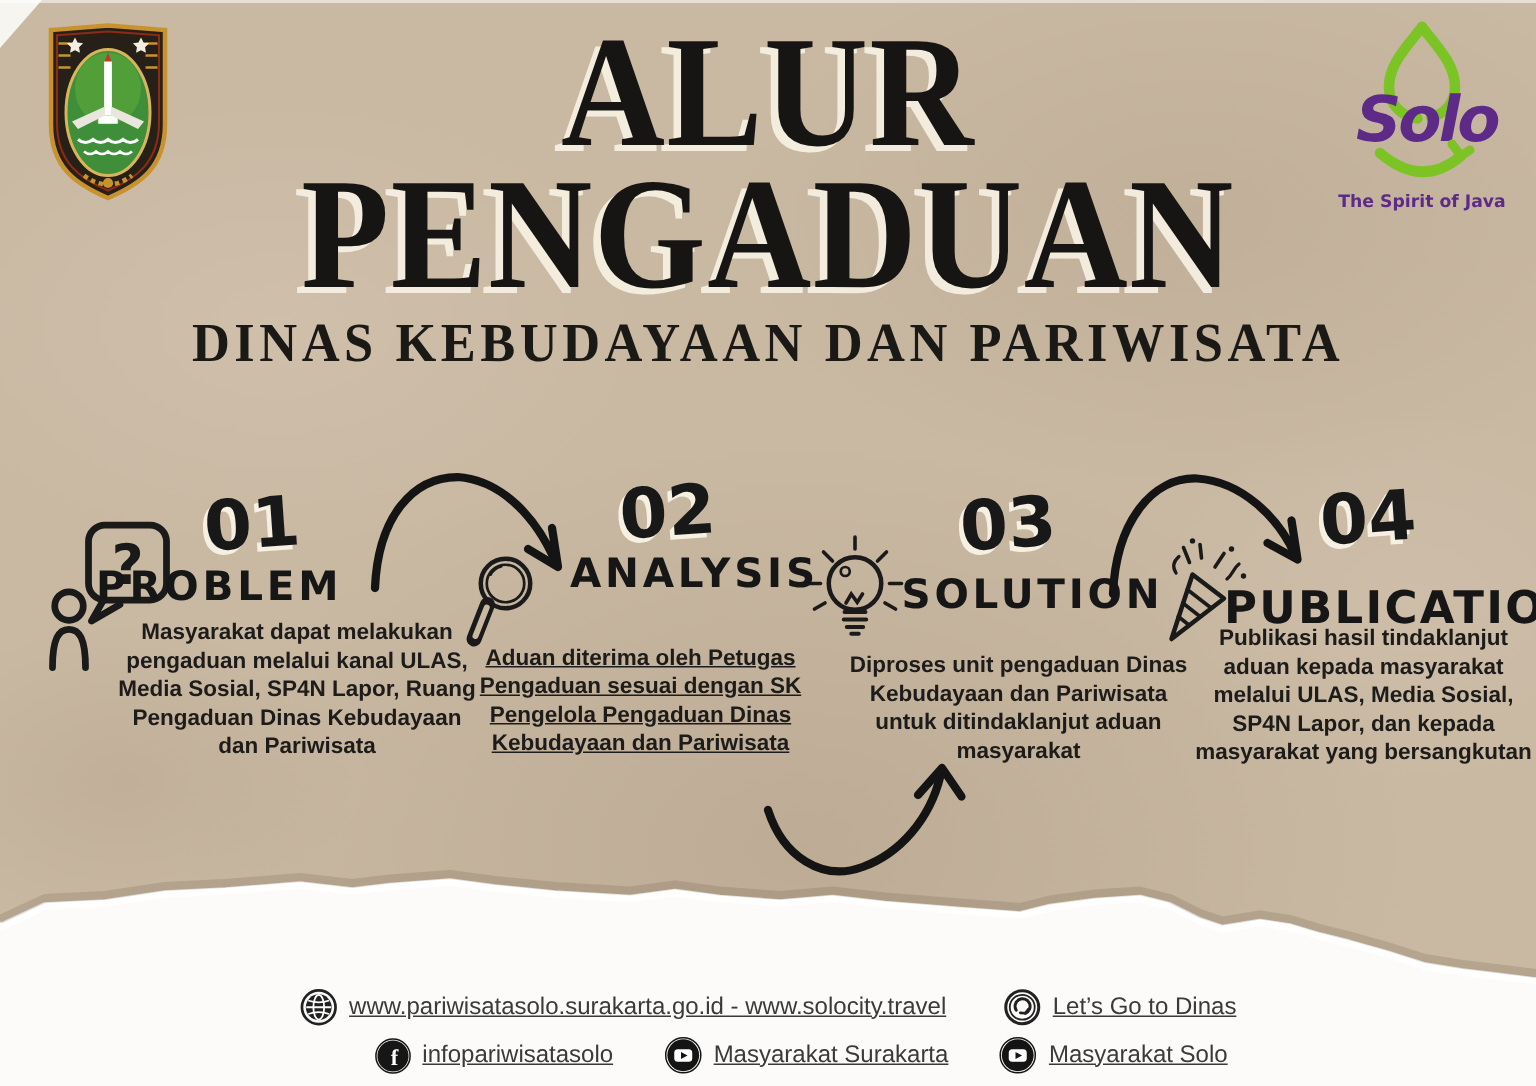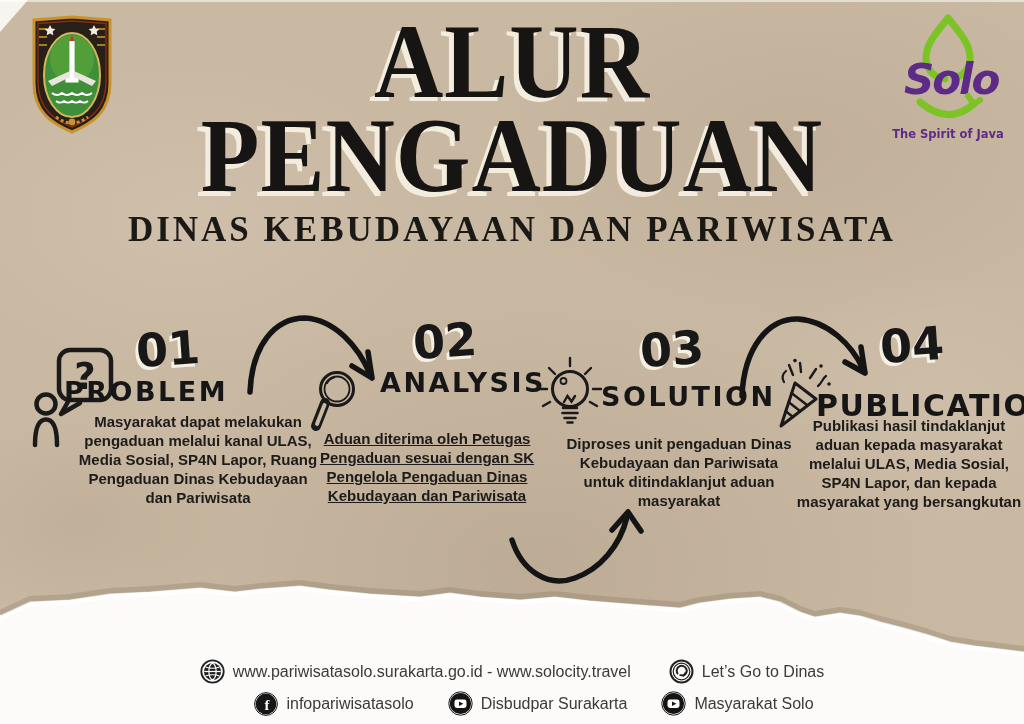--- a/index.html
+++ b/index.html
@@ -52,21 +52,21 @@
     text-align:center; color:#1d1c1a; white-space:pre-line;
   }
   .icon-abs { position:absolute; }
 
   
   .tear-svg { position:absolute; left:0; top:560px; }
   .footer-row {
     position:absolute; left:0; right:0; display:flex; justify-content:center;
     align-items:center; gap:38px; color:#3a3a3a; font-size:16px;
   }
-  .footer-row .item { display:flex; align-items:center; gap:8px; white-space:nowrap; }
+  .footer-row .item { display:flex; align-items:center; gap:8px; white-space:nowrap;text-decoration:underline; }
   .row1 { top:659px; }
   .row2 { top:691px; gap:34px; transform:translateX(22px); }
 </style>
 </head>
 <body>
 
 <div class="poster">
 
   <div class="corner-tear-tl"></div>
   <div class="top-edge"></div>
@@ -249,21 +249,21 @@
       </svg>
       <span>infopariwisatasolo</span>
     </div>
     <div class="item">
       <svg width="25" height="25" viewBox="0 0 25 25">
         <circle cx="12.5" cy="12.5" r="10.6" fill="#141414"></circle>
         <circle cx="12.5" cy="12.5" r="11.7" fill="none" stroke="#141414" stroke-width="1"></circle>
         <rect x="6.5" y="8.5" width="12" height="8.4" rx="2.4" fill="#ffffff"></rect>
         <path d="M11 10.4 L15.4 12.7 L11 15 Z" fill="#141414"></path>
       </svg>
-      <span>Disbudpar Surakarta</span>
+      <span>Masyarakat Surakarta</span>
     </div>
     <div class="item">
       <svg width="25" height="25" viewBox="0 0 25 25">
         <circle cx="12.5" cy="12.5" r="10.6" fill="#141414"></circle>
         <circle cx="12.5" cy="12.5" r="11.7" fill="none" stroke="#141414" stroke-width="1"></circle>
         <rect x="6.5" y="8.5" width="12" height="8.4" rx="2.4" fill="#ffffff"></rect>
         <path d="M11 10.4 L15.4 12.7 L11 15 Z" fill="#141414"></path>
       </svg>
       <span>Masyarakat Solo</span>
     </div>

